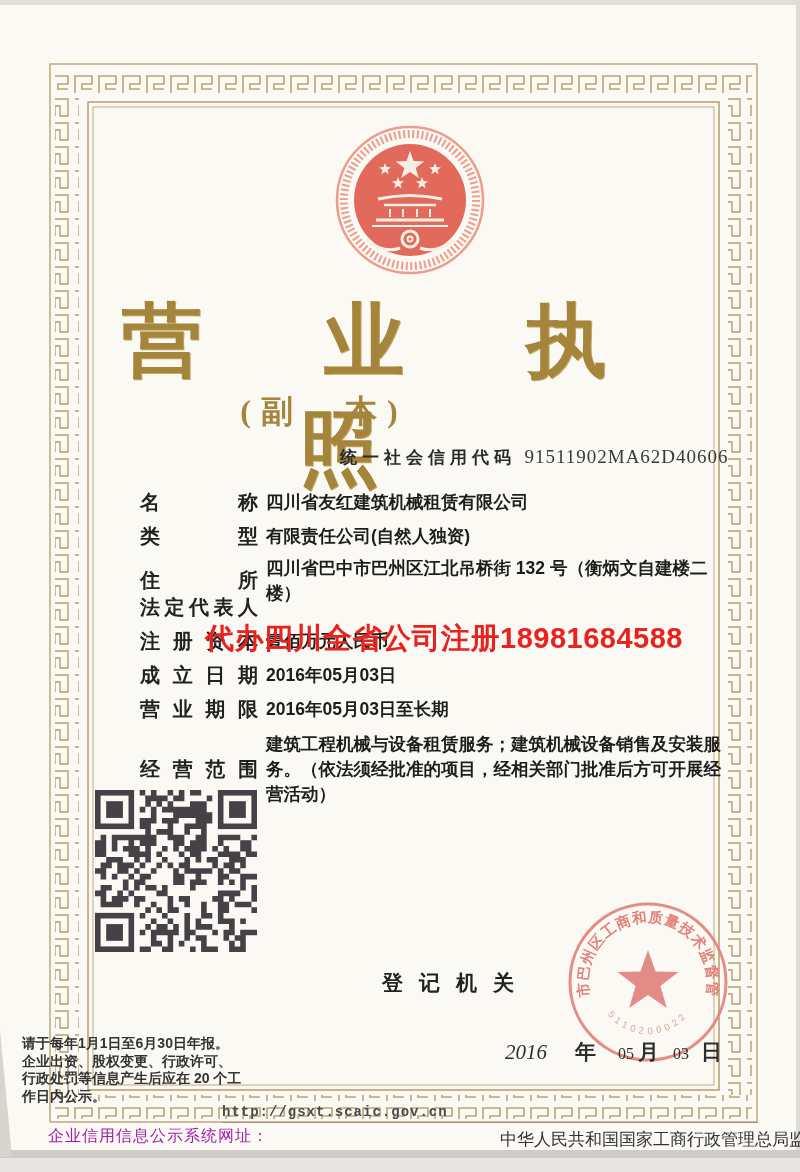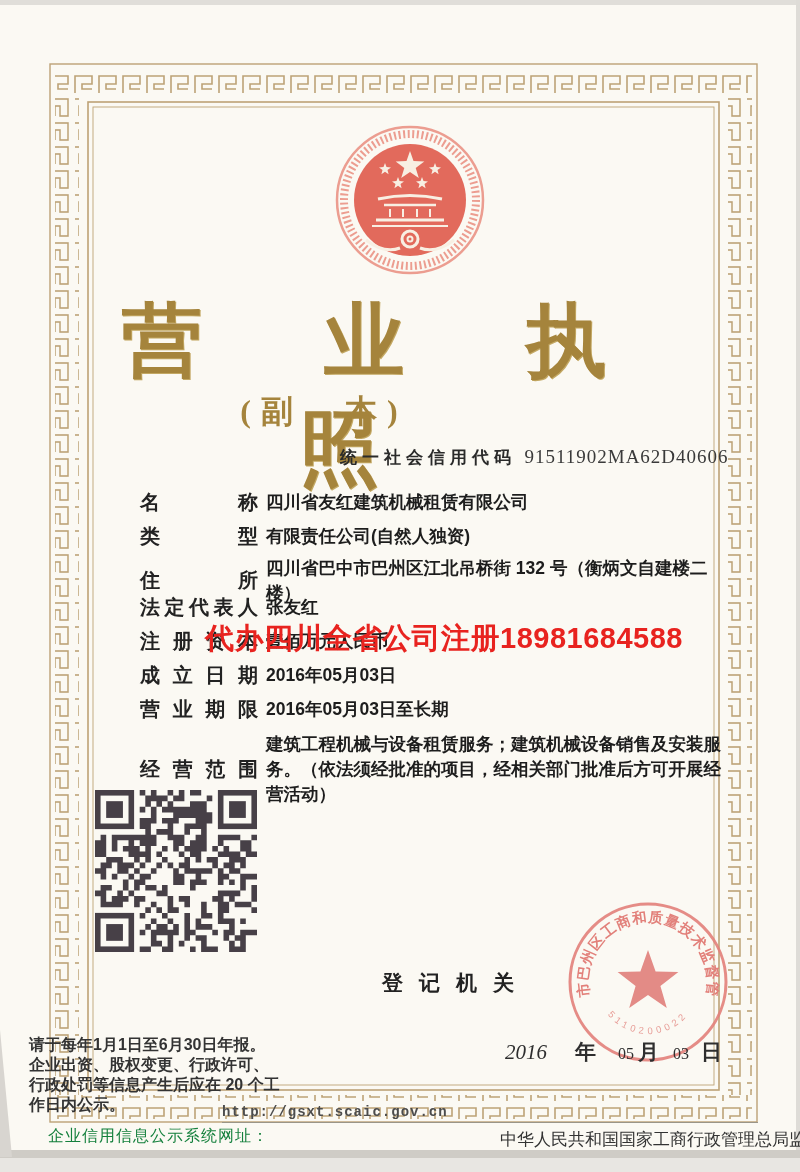--- a/index.html
+++ b/index.html
@@ -50,24 +50,24 @@
   }
   .seal{position:absolute;left:560px;top:894px;z-index:5;}
   .issue-date{position:absolute;left:505px;top:1038px;white-space:nowrap;z-index:6;color:#2e2e2e;}
   .issue-date .num{font-family:"Liberation Serif","DejaVu Serif",serif;font-size:21px;font-style:italic;}
   .issue-date .num-small{font-family:"Liberation Serif","DejaVu Serif",serif;font-size:16px;}
   .issue-date .unit{font-size:21px;font-weight:700;}
   .d-year{margin-right:28px;}
   .d-month{margin:0 4px 0 22px;text-align:center;}
   .d-mu{margin-right:14px;}
   .d-day{margin-right:12px;}
-  .annual{position:absolute;left:29px;top:1035px;width:360px;z-index:8;
-    font-size:16px;font-weight:600;color:#333;line-height:1.26;}
+  .annual{position:absolute;left:22px;top:1035px;width:360px;z-index:8;
+    font-size:14px;font-weight:600;color:#333;line-height:1.26;}
   .site-label{position:absolute;left:48px;top:1126px;z-index:8;
-    font-family:Liberation Serif, serif;font-size:16px;color:#15803d;letter-spacing:1px;text-align:right;}
+    font-family:Liberation Serif, serif;font-size:16px;color:#a21caf;letter-spacing:1px;text-align:right;}
   .site-url{position:absolute;left:222px;top:1104px;z-index:8;
     font-family:"Liberation Mono","DejaVu Sans Mono",monospace;font-size:14px;font-weight:700;
     color:#4c4c4c;letter-spacing:1px;}
   .url-rule{position:absolute;left:222px;top:1122px;width:536px;height:1px;background:#9a9588;z-index:7;}
   .issuer{position:absolute;left:500px;top:1128px;z-index:8;white-space:nowrap;
     font-family:"Liberation Serif","DejaVu Serif",serif;font-size:17px;color:#333;}
 </style>
 </head>
 <body>
 
@@ -132,21 +132,20 @@
 <div class="field-row" style="top:523px">
   <span class="field-label">类型</span>
   <span class="field-value">有限责任公司(自然人独资)</span>
 </div>
 <div class="field-row" style="top:556px">
   <span class="field-label">住所</span>
   <span class="field-value">四川省巴中市巴州区江北吊桥街 132 号（衡炳文自建楼二楼）</span>
 </div>
 <div class="field-row" style="top:594px">
   <span class="field-label">法定代表人</span>
-  <span class="field-value">张友红</span>
 </div>
 <div class="field-row" style="top:628px">
   <span class="field-label">注册资本</span>
   <span class="field-value">壹佰万元人民币</span>
 </div>
 <div class="field-row" style="top:662px">
   <span class="field-label">成立日期</span>
   <span class="field-value">2016年05月03日</span>
 </div>
 <div class="field-row" style="top:696px">

